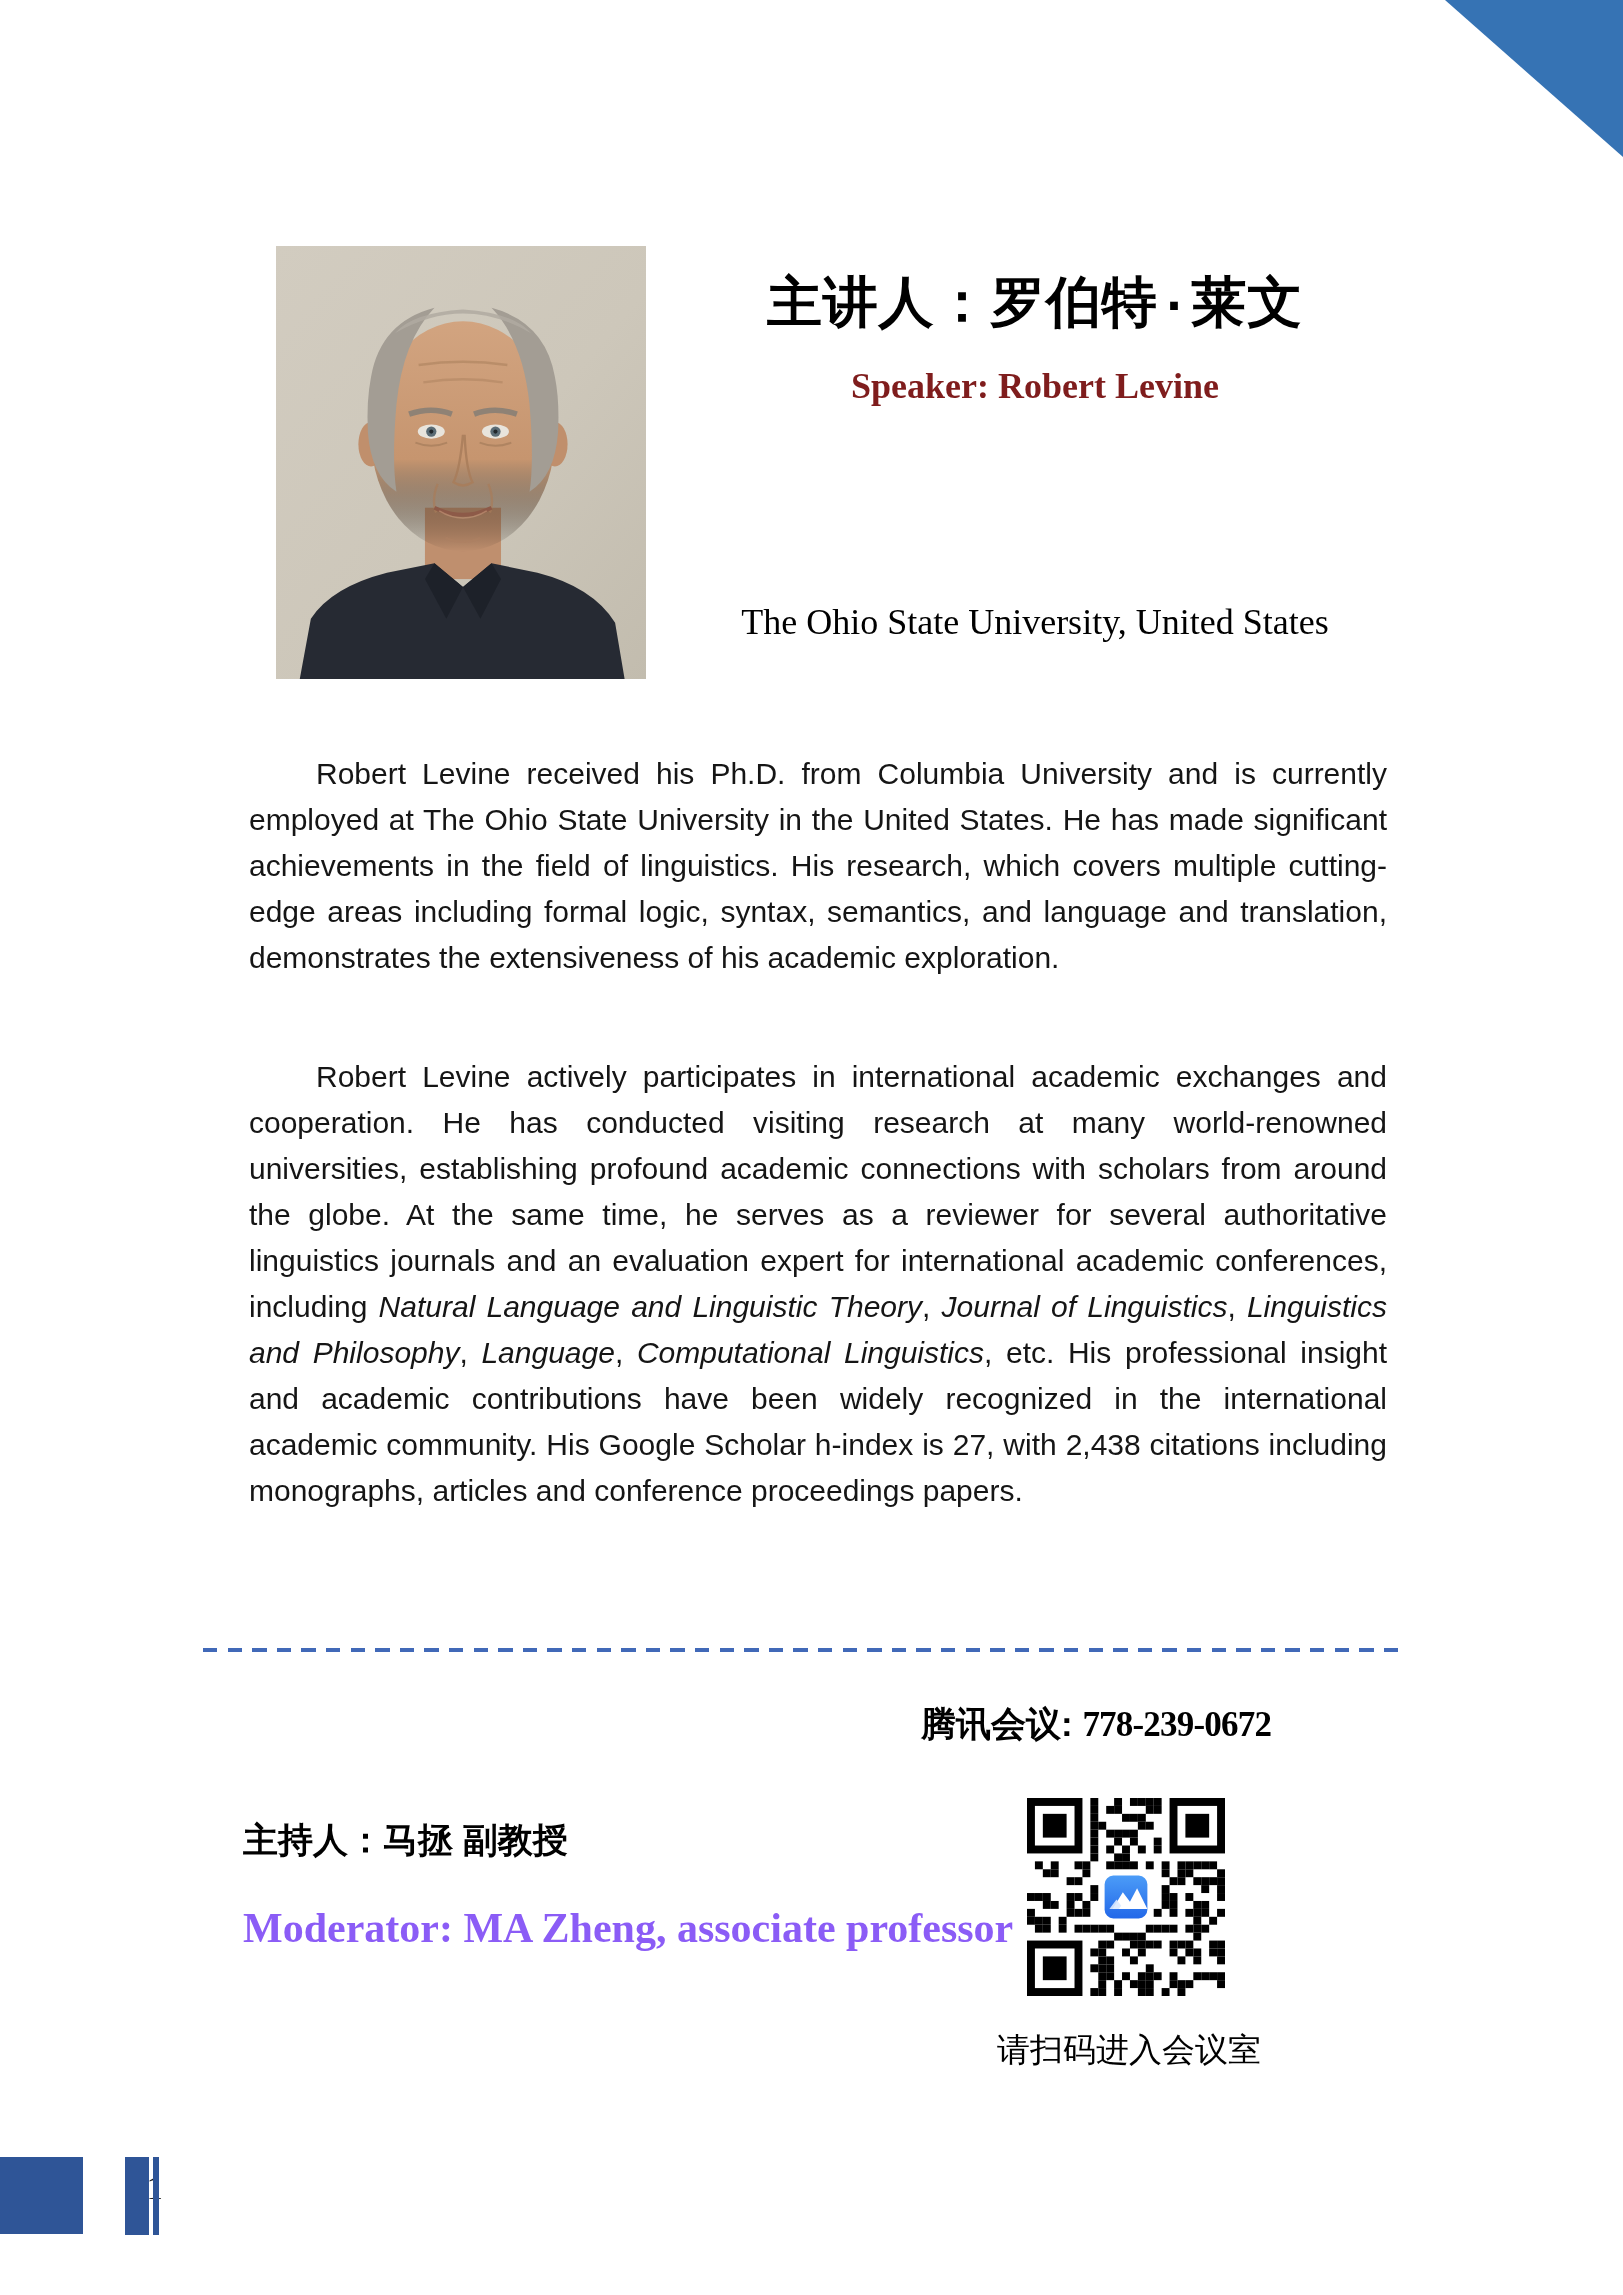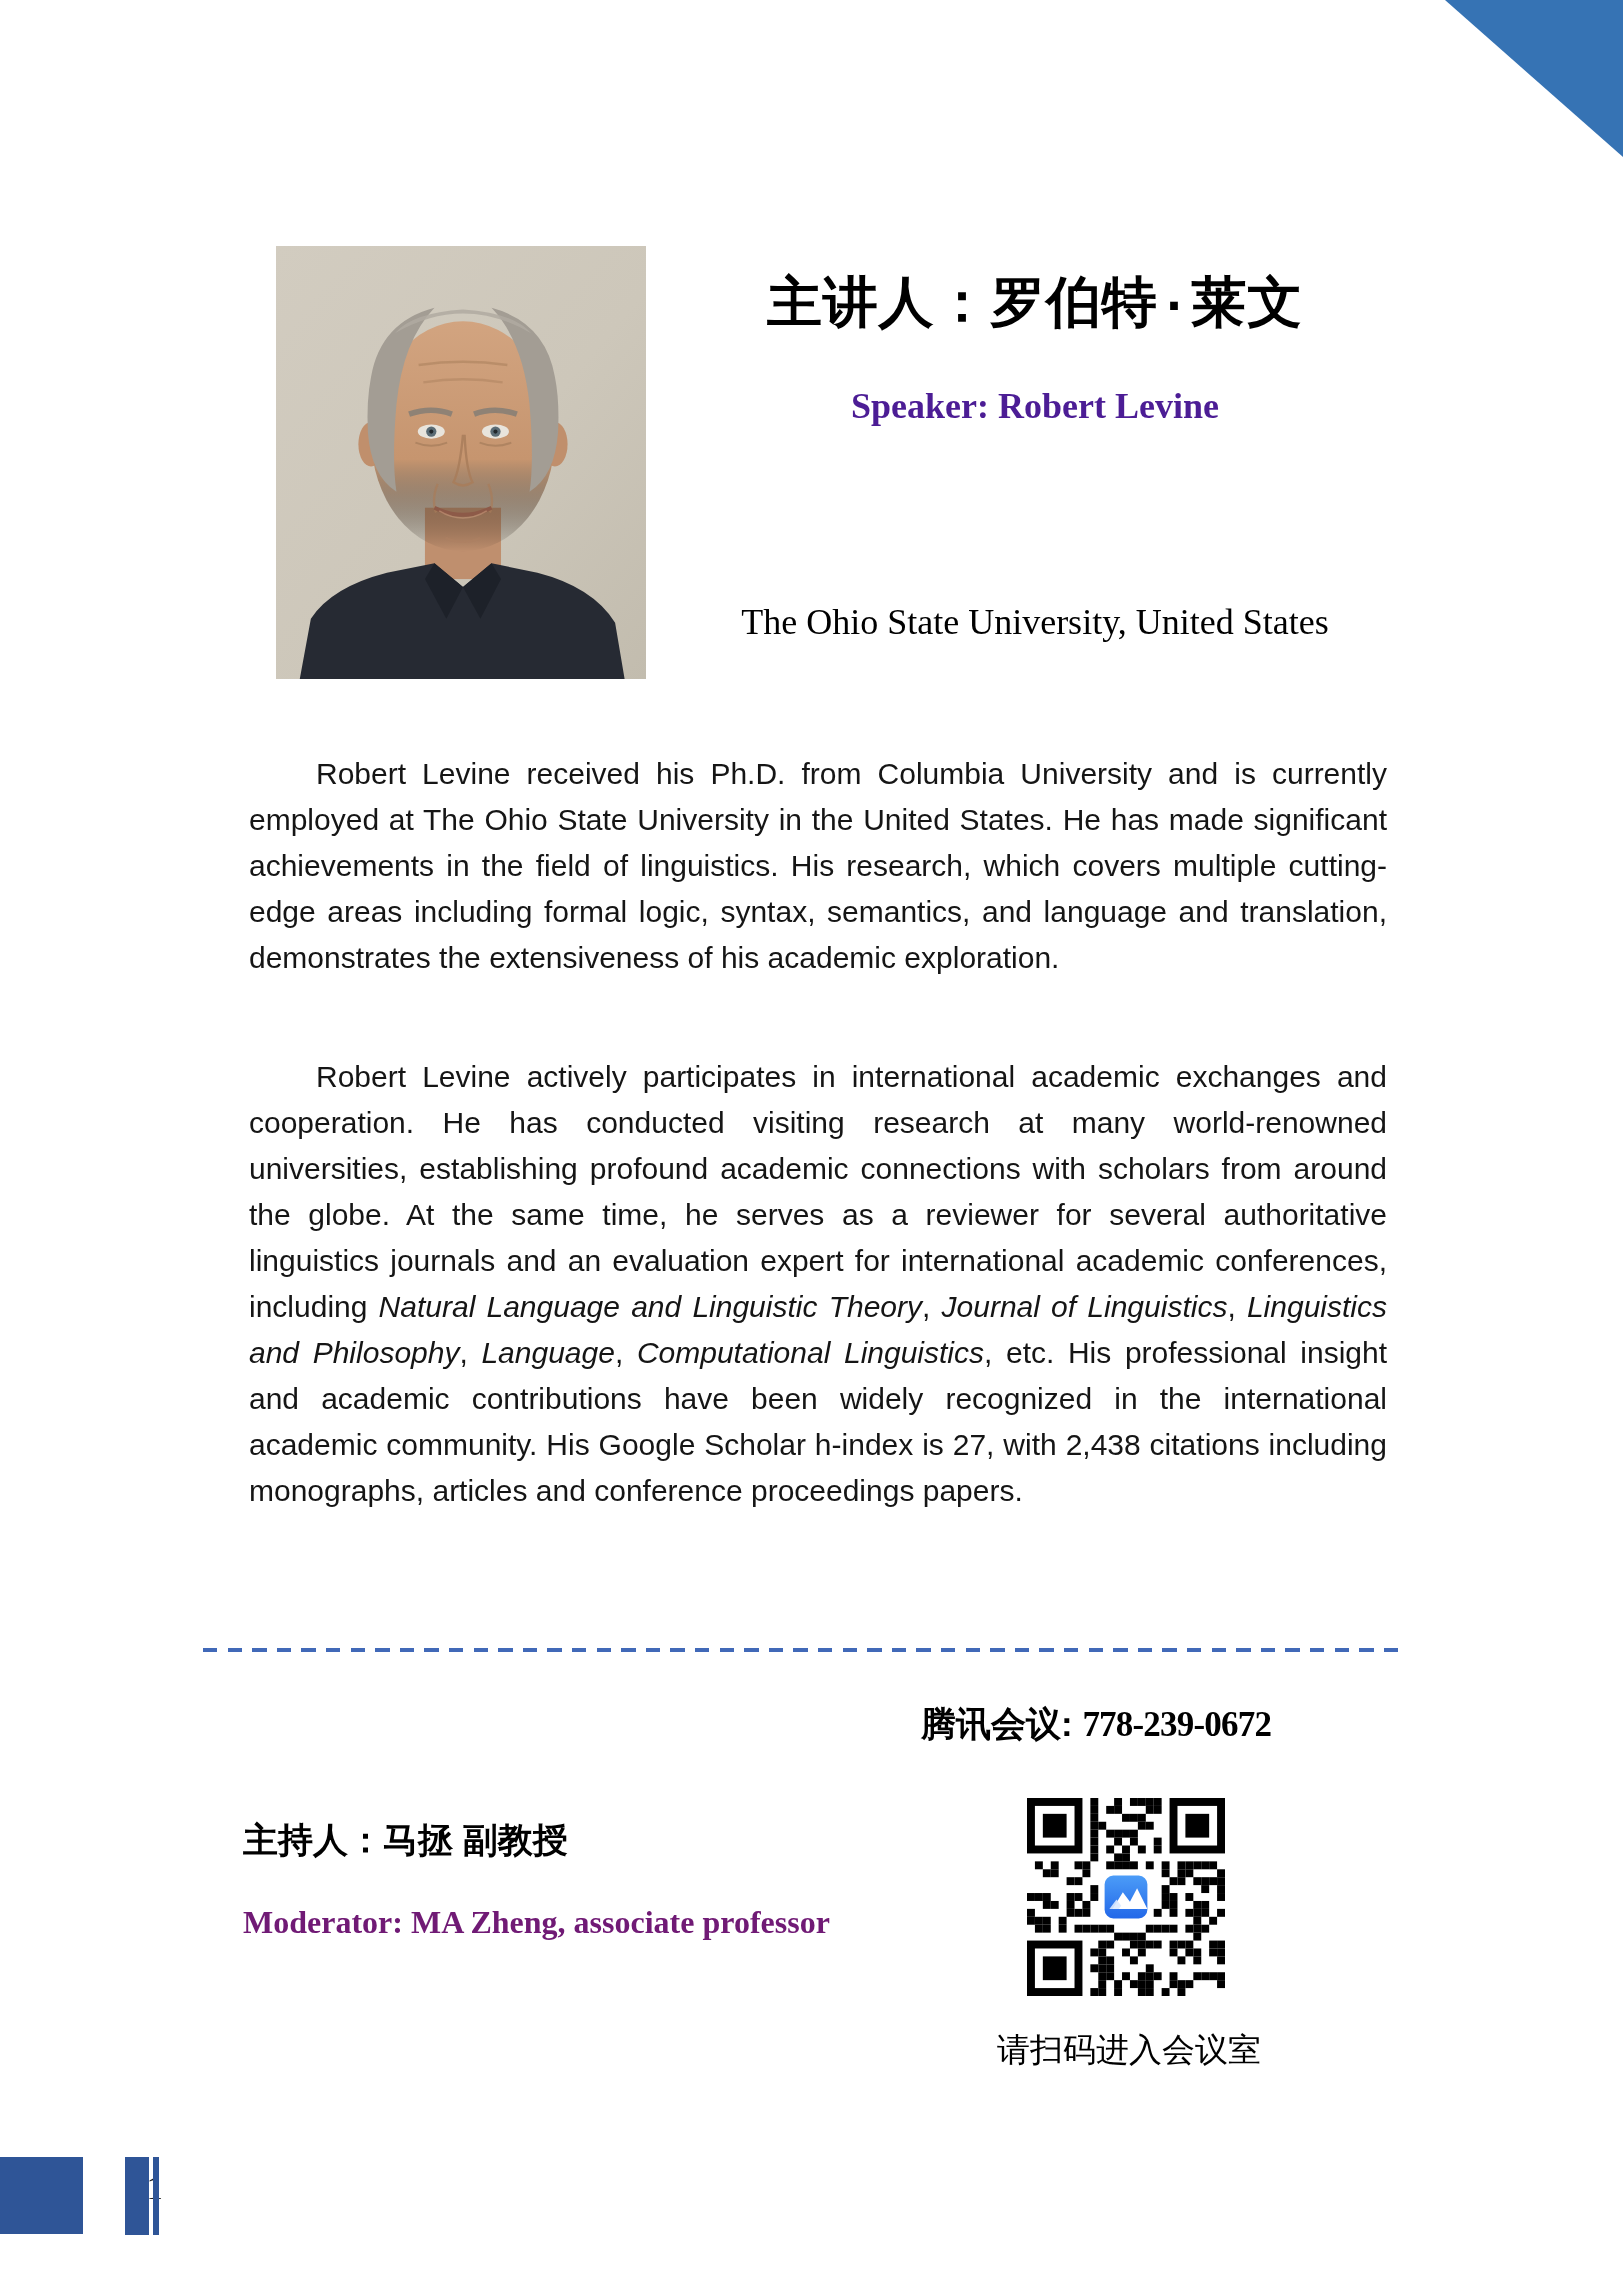--- a/index.html
+++ b/index.html
@@ -40,22 +40,21 @@
     font-weight:bold;
     font-size:55px;
     letter-spacing:0.8px;
     color:#000;
   }
   #speaker-en{
     top:365px;
     font-family:"Liberation Serif", serif;
     font-weight:bold;
     font-size:36px;
-    color:#4c1d95;
-    margin-top:20px;
+    color:#7f1d1d;
   }
   #affil-cn{
     top:525px;
     font-family:"Liberation Sans", sans-serif;
     font-weight:bold;
     font-size:39px;
     color:#000;
   }
   #affil-en{
     top:601px;
@@ -107,22 +106,22 @@
     font-weight:bold;
     font-size:35px;
     color:#000;
     white-space:nowrap;
   }
   #moderator-en{
     position:absolute;
     left:243px; top:1904px;
     font-family:"Liberation Serif", serif;
     font-weight:bold;
-    font-size:32px;
-    color:#701a75;
+    font-size:42px;
+    color:#8b5cf6;
     white-space:nowrap;
   }
   
   #qr{
     position:absolute;
     left:1027px; top:1798px;
     width:198px; height:198px;
   }
   #qr svg{display:block;width:100%;height:100%;}
   #qr-caption{

